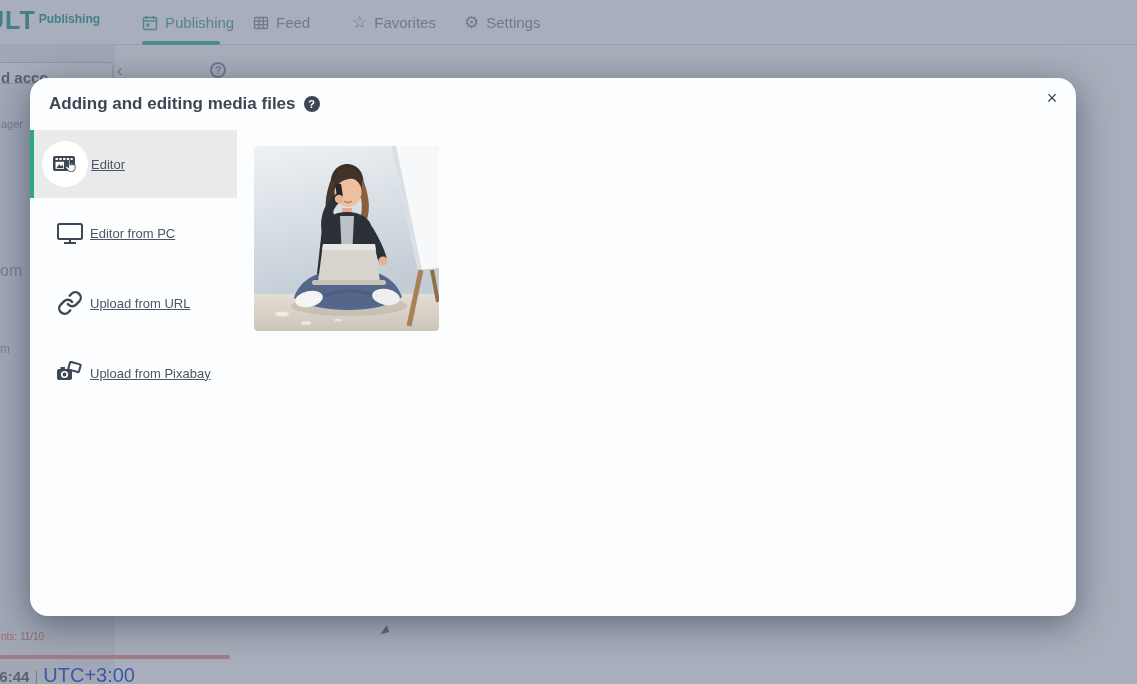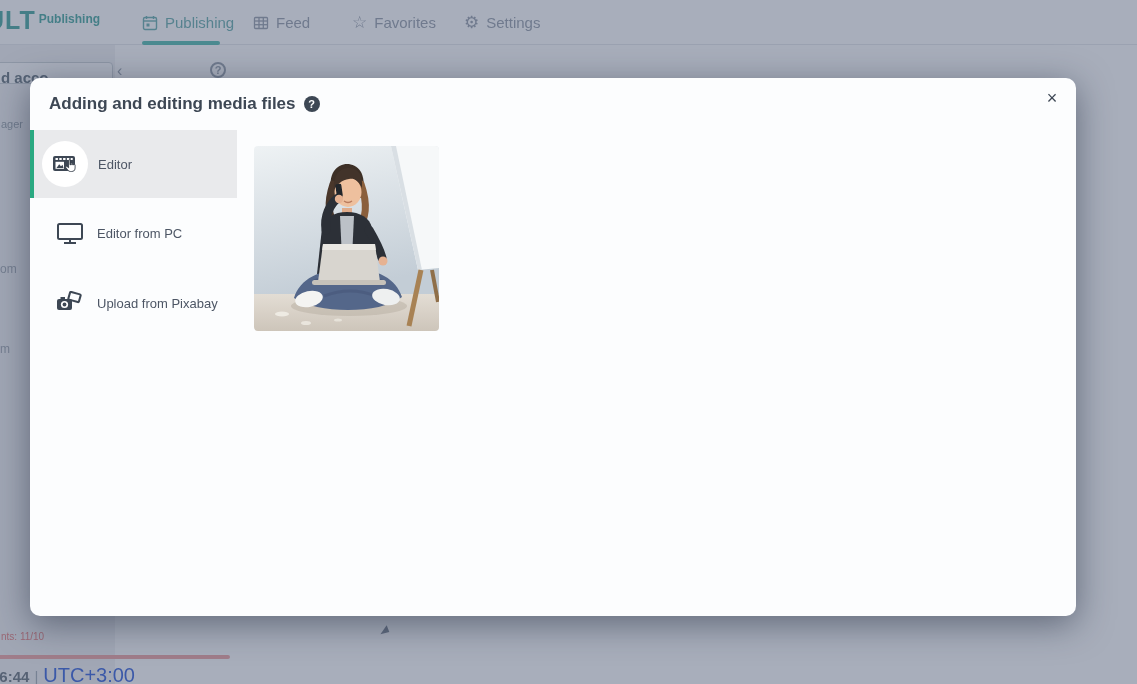--- a/index.html
+++ b/index.html
@@ -20,21 +20,21 @@
   .tab-underline { position:absolute; left:142px; top:41px; width:78px; height:4px;
                    background:#3eb3a5; border-radius:2px; }
   .tab svg { display:block; }
   .glyph-icon { font-size:17px; line-height:1; }
 
   .left-rail { position:absolute; left:0; top:45px; width:115px; bottom:0; background:#f0f1f3; }
   .search-box { position:absolute; left:-30px; top:17px; width:143px; height:22px;
                 background:#fff; border:1px solid #c6ccd2; border-radius:4px; }
   .accounts-frag { position:absolute; left:1px; top:24px; font-size:15px; font-weight:bold; color:#53626e; }
   .manager-frag { position:absolute; left:1px; top:73px; font-size:11px; color:#8a949e; }
-  .frag-om { position:absolute; left:0; top:217px; font-size:12px; color:#949ca6; }
+  .frag-om { position:absolute; left:0; top:217px; font-size:16px; color:#949ca6; }
   .frag-m  { position:absolute; left:0; top:297px; font-size:12px; color:#949ca6; }
   .counter-frag { position:absolute; left:1px; top:586px; font-size:10px; color:#e36d6d; white-space:nowrap; }
   .progress-bar { position:absolute; left:-60px; top:610px; width:290px; height:4px;
                   background:#ef9a9a; border-radius:2px; }
   .time-row { position:absolute; left:-9px; top:619px; font-size:15px; white-space:nowrap; }
   .time-val { color:#55606c; font-weight:bold; }
   .time-sep { color:#9aa3ad; margin:0 5px; }
   .time-zone { color:#1d4ed8; font-size:20px; }
 
   .crumb-chevron { position:absolute; left:117px; top:62px; font-size:16px; color:#8b95a1; }
@@ -46,40 +46,40 @@
                 background:#fdfdfe; opacity:.5; border-radius:3px; }
   .tiny-cursor { position:absolute; left:383px; top:626px; width:0; height:0;
                  border-left:6px solid #6a7482; border-top:4px solid transparent;
                  border-bottom:7px solid transparent; transform:rotate(35deg); }
 
   
   .overlay { position:absolute; inset:0; background:rgba(88,100,125,.52); z-index:5; }
 
   
   .modal { position:absolute; left:30px; top:78px; width:1046px; height:538px;
-           background:#fcfdfe; border-radius:10px; z-index:10;
+           background:#fcfdfe; border-radius:18px; z-index:10;
            box-shadow:0 8px 35px rgba(25,35,55,.5); }
   .modal-header { position:relative; height:52px; display:flex; align-items:center; padding-left:19px; }
   .modal-title { font-size:17px; font-weight:bold; color:#3d4754; }
   .help-badge { width:16px; height:16px; border-radius:50%; background:#3d4754; color:#fff;
                 font-size:11px; font-weight:bold; display:flex; align-items:center;
                 justify-content:center; margin-left:8px; cursor:pointer; }
   .close-btn { position:absolute; top:8px; right:12px; width:24px; height:24px; border:none;
                background:transparent; color:#3d4754; font-size:18px; line-height:22px;
                cursor:pointer; font-family:"Liberation Sans", sans-serif; }
 
   .modal-body { display:flex; align-items:flex-start; }
   .side-nav { width:207px; flex:none; }
   .side-item { height:70px; display:flex; align-items:center; padding-left:23px; cursor:pointer; }
   .side-item.selected { background:#e9eaec; border-left:4px solid #2aa981;
                         padding-left:8px; height:68px; }
   .icon-box { width:34px; height:34px; display:flex; align-items:center; justify-content:center;
               flex:none; }
   .side-item.selected .icon-box { width:46px; height:46px; background:#fff; border-radius:50%; }
-  .side-label { margin-left:10px; font-size:13px; color:#4d5665; }
+  .side-label { margin-left:3px; font-size:13px; color:#4d5665;text-decoration:underline; }
 
   .media-area { padding:16px 0 0 17px; }
   .thumb { width:185px; height:185px; border-radius:4px; overflow:hidden; display:block;
            cursor:pointer; }
   .thumb svg { display:block; }
 </style>
 </head>
 <body>
 
 <div class="screen">
@@ -177,20 +177,29 @@
           <span class="icon-box">
             <svg width="28" height="24" viewBox="0 0 28 24" fill="none" stroke="#3d4754" stroke-width="2">
               <rect x="2" y="3" width="24" height="15" rx="1.5"></rect>
               <line x1="14" y1="18" x2="14" y2="22"></line>
               <line x1="8" y1="22" x2="20" y2="22"></line>
             </svg>
           </span>
           <span class="side-label">Editor from PC</span>
         </div>
 
+        <div class="side-item">
+          <span class="icon-box">
+            <svg width="26" height="26" viewBox="0 0 24 24" fill="none" stroke="#3d4754" stroke-width="2.2" stroke-linecap="round" stroke-linejoin="round">
+              <path d="M10 13a5 5 0 0 0 7.54.54l3-3a5 5 0 0 0-7.07-7.07l-1.72 1.71"></path>
+              <path d="M14 11a5 5 0 0 0-7.54-.54l-3 3a5 5 0 0 0 7.07 7.07l1.71-1.71"></path>
+            </svg>
+          </span>
+          <span class="side-label">Upload from URL</span>
+        </div>
 
         <div class="side-item">
           <span class="icon-box">
             <svg width="28" height="24" viewBox="0 0 28 24">
               <rect x="13" y="2" width="11" height="8" rx="1" fill="none" stroke="#3d4754" stroke-width="2" transform="rotate(16 18.5 6)"></rect>
               <rect x="1" y="8" width="15" height="11" rx="2" fill="#3d4754"></rect>
               <rect x="4.5" y="6" width="4.5" height="2.5" fill="#3d4754"></rect>
               <circle cx="8.5" cy="13.5" r="3.6" fill="#fff"></circle>
               <circle cx="8.5" cy="13.5" r="1.9" fill="#3d4754"></circle>
             </svg>

